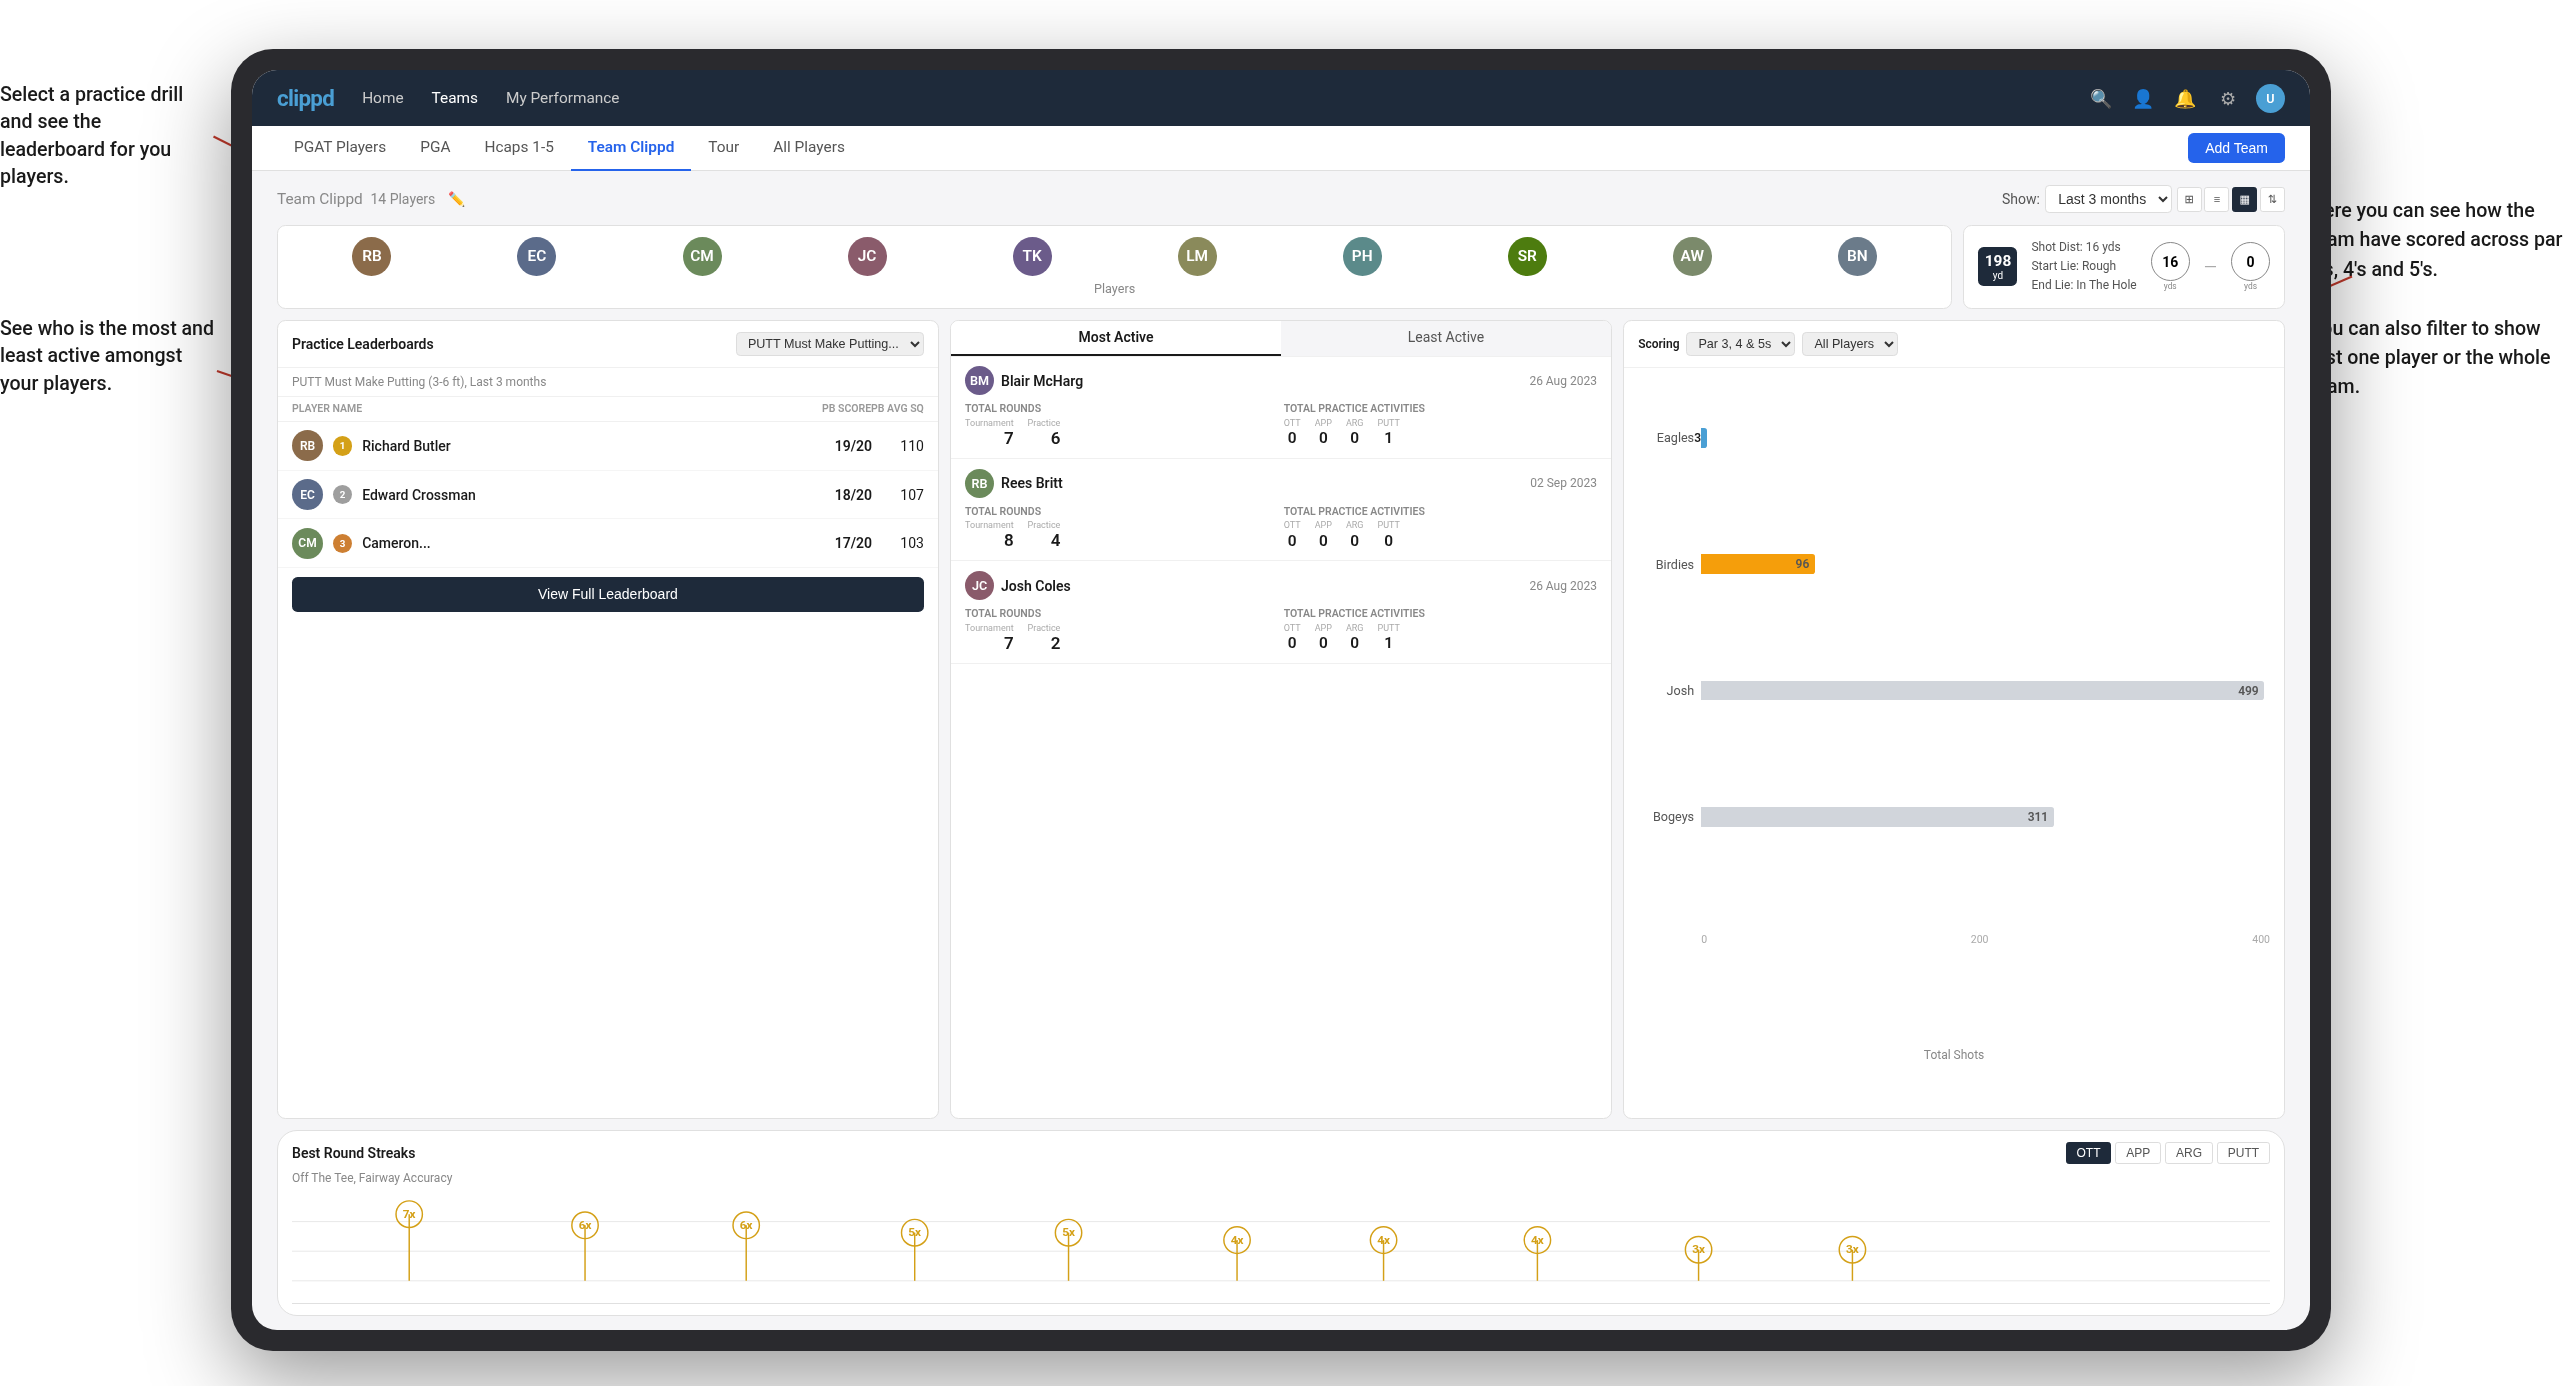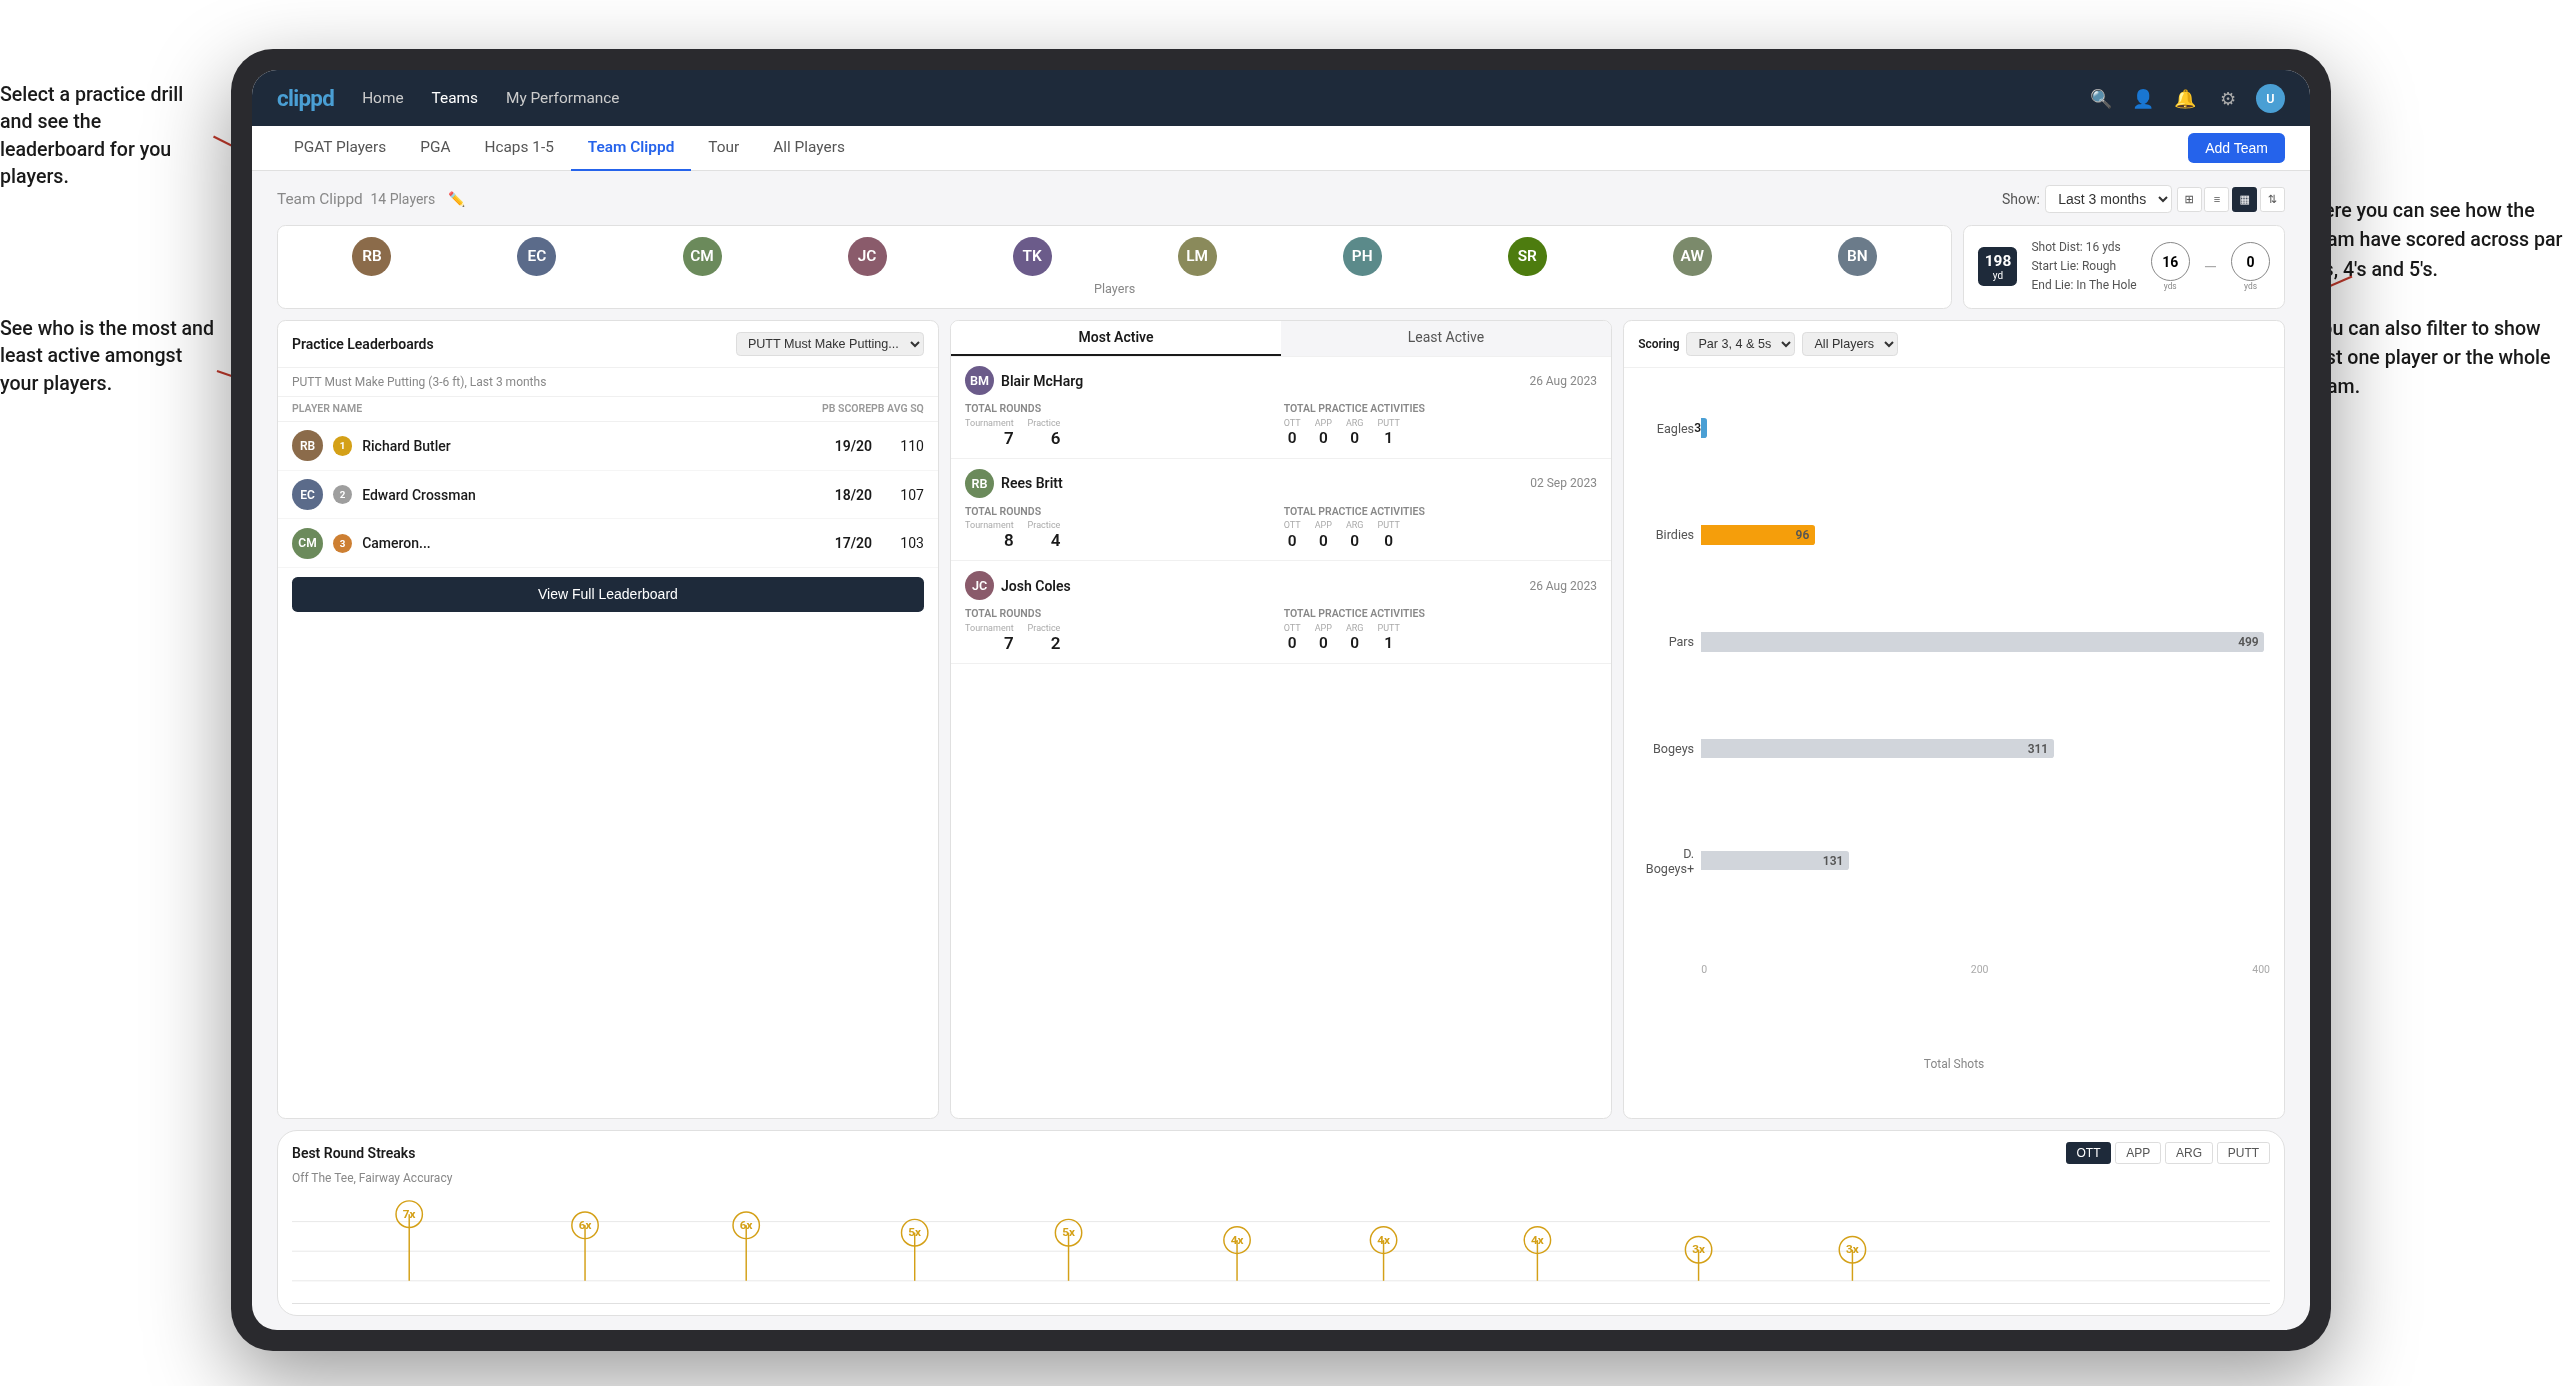--- a/index.html
+++ b/index.html
@@ -1050,45 +1050,37 @@
             <div class="chart-row">
               <span class="chart-label">Birdies</span>
               <div class="chart-bar-wrap">
                 <div class="chart-bar" style="width:20%;background:#f59e0b">
                   <span class="chart-bar-val">96</span>
                 </div>
               </div>
             </div>
 
             <div class="chart-row">
-              <span class="chart-label">Pars</span>
+              <span class="chart-label">Josh</span>
               <div class="chart-bar-wrap">
                 <div class="chart-bar" style="width:99%;background:#d1d5db">
                   <span class="chart-bar-val">499</span>
                 </div>
               </div>
             </div>
 
             <div class="chart-row">
               <span class="chart-label">Bogeys</span>
               <div class="chart-bar-wrap">
                 <div class="chart-bar" style="width:62%;background:#d1d5db">
                   <span class="chart-bar-val">311</span>
                 </div>
               </div>
             </div>
 
-            <div class="chart-row">
-              <span class="chart-label">D. Bogeys+</span>
-              <div class="chart-bar-wrap">
-                <div class="chart-bar" style="width:26%;background:#d1d5db">
-                  <span class="chart-bar-val">131</span>
-                </div>
-              </div>
-            </div>
             <div class="chart-x-axis">
               <span>0</span>
               <span>200</span>
               <span>400</span>
             </div>
             <div class="chart-x-label">Total Shots</div>
           </div>
         </div>
 
       </div>

